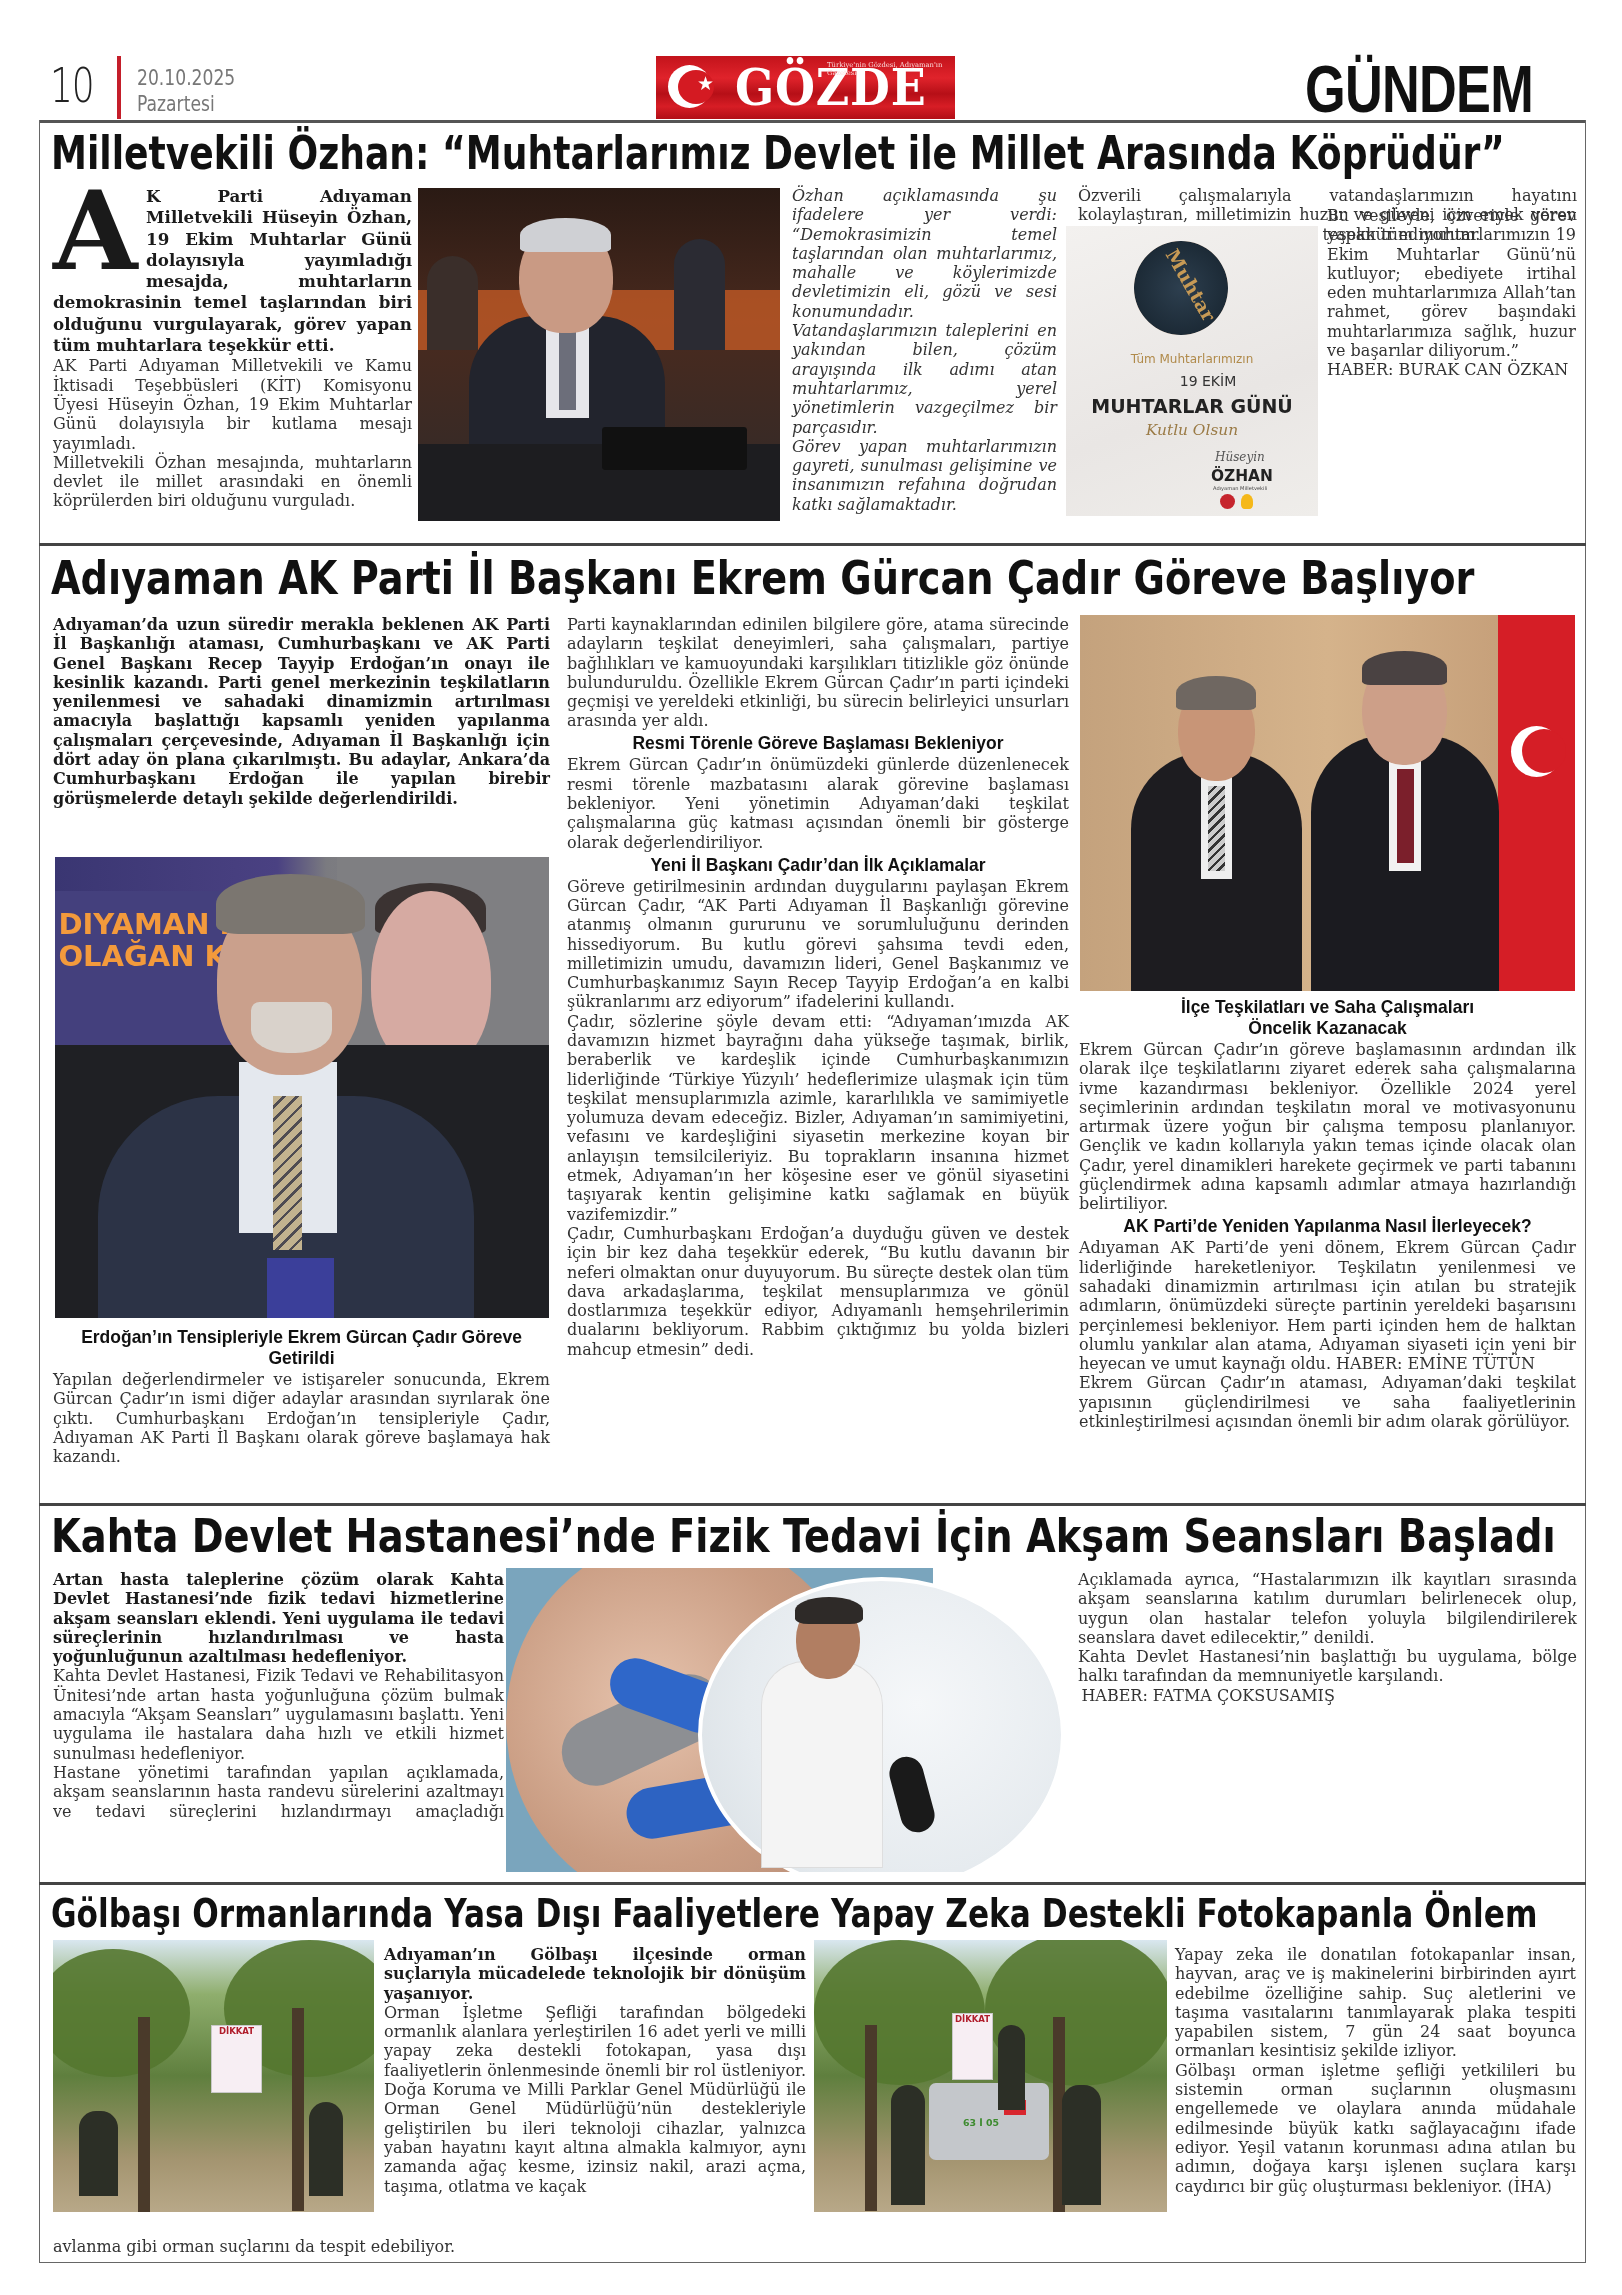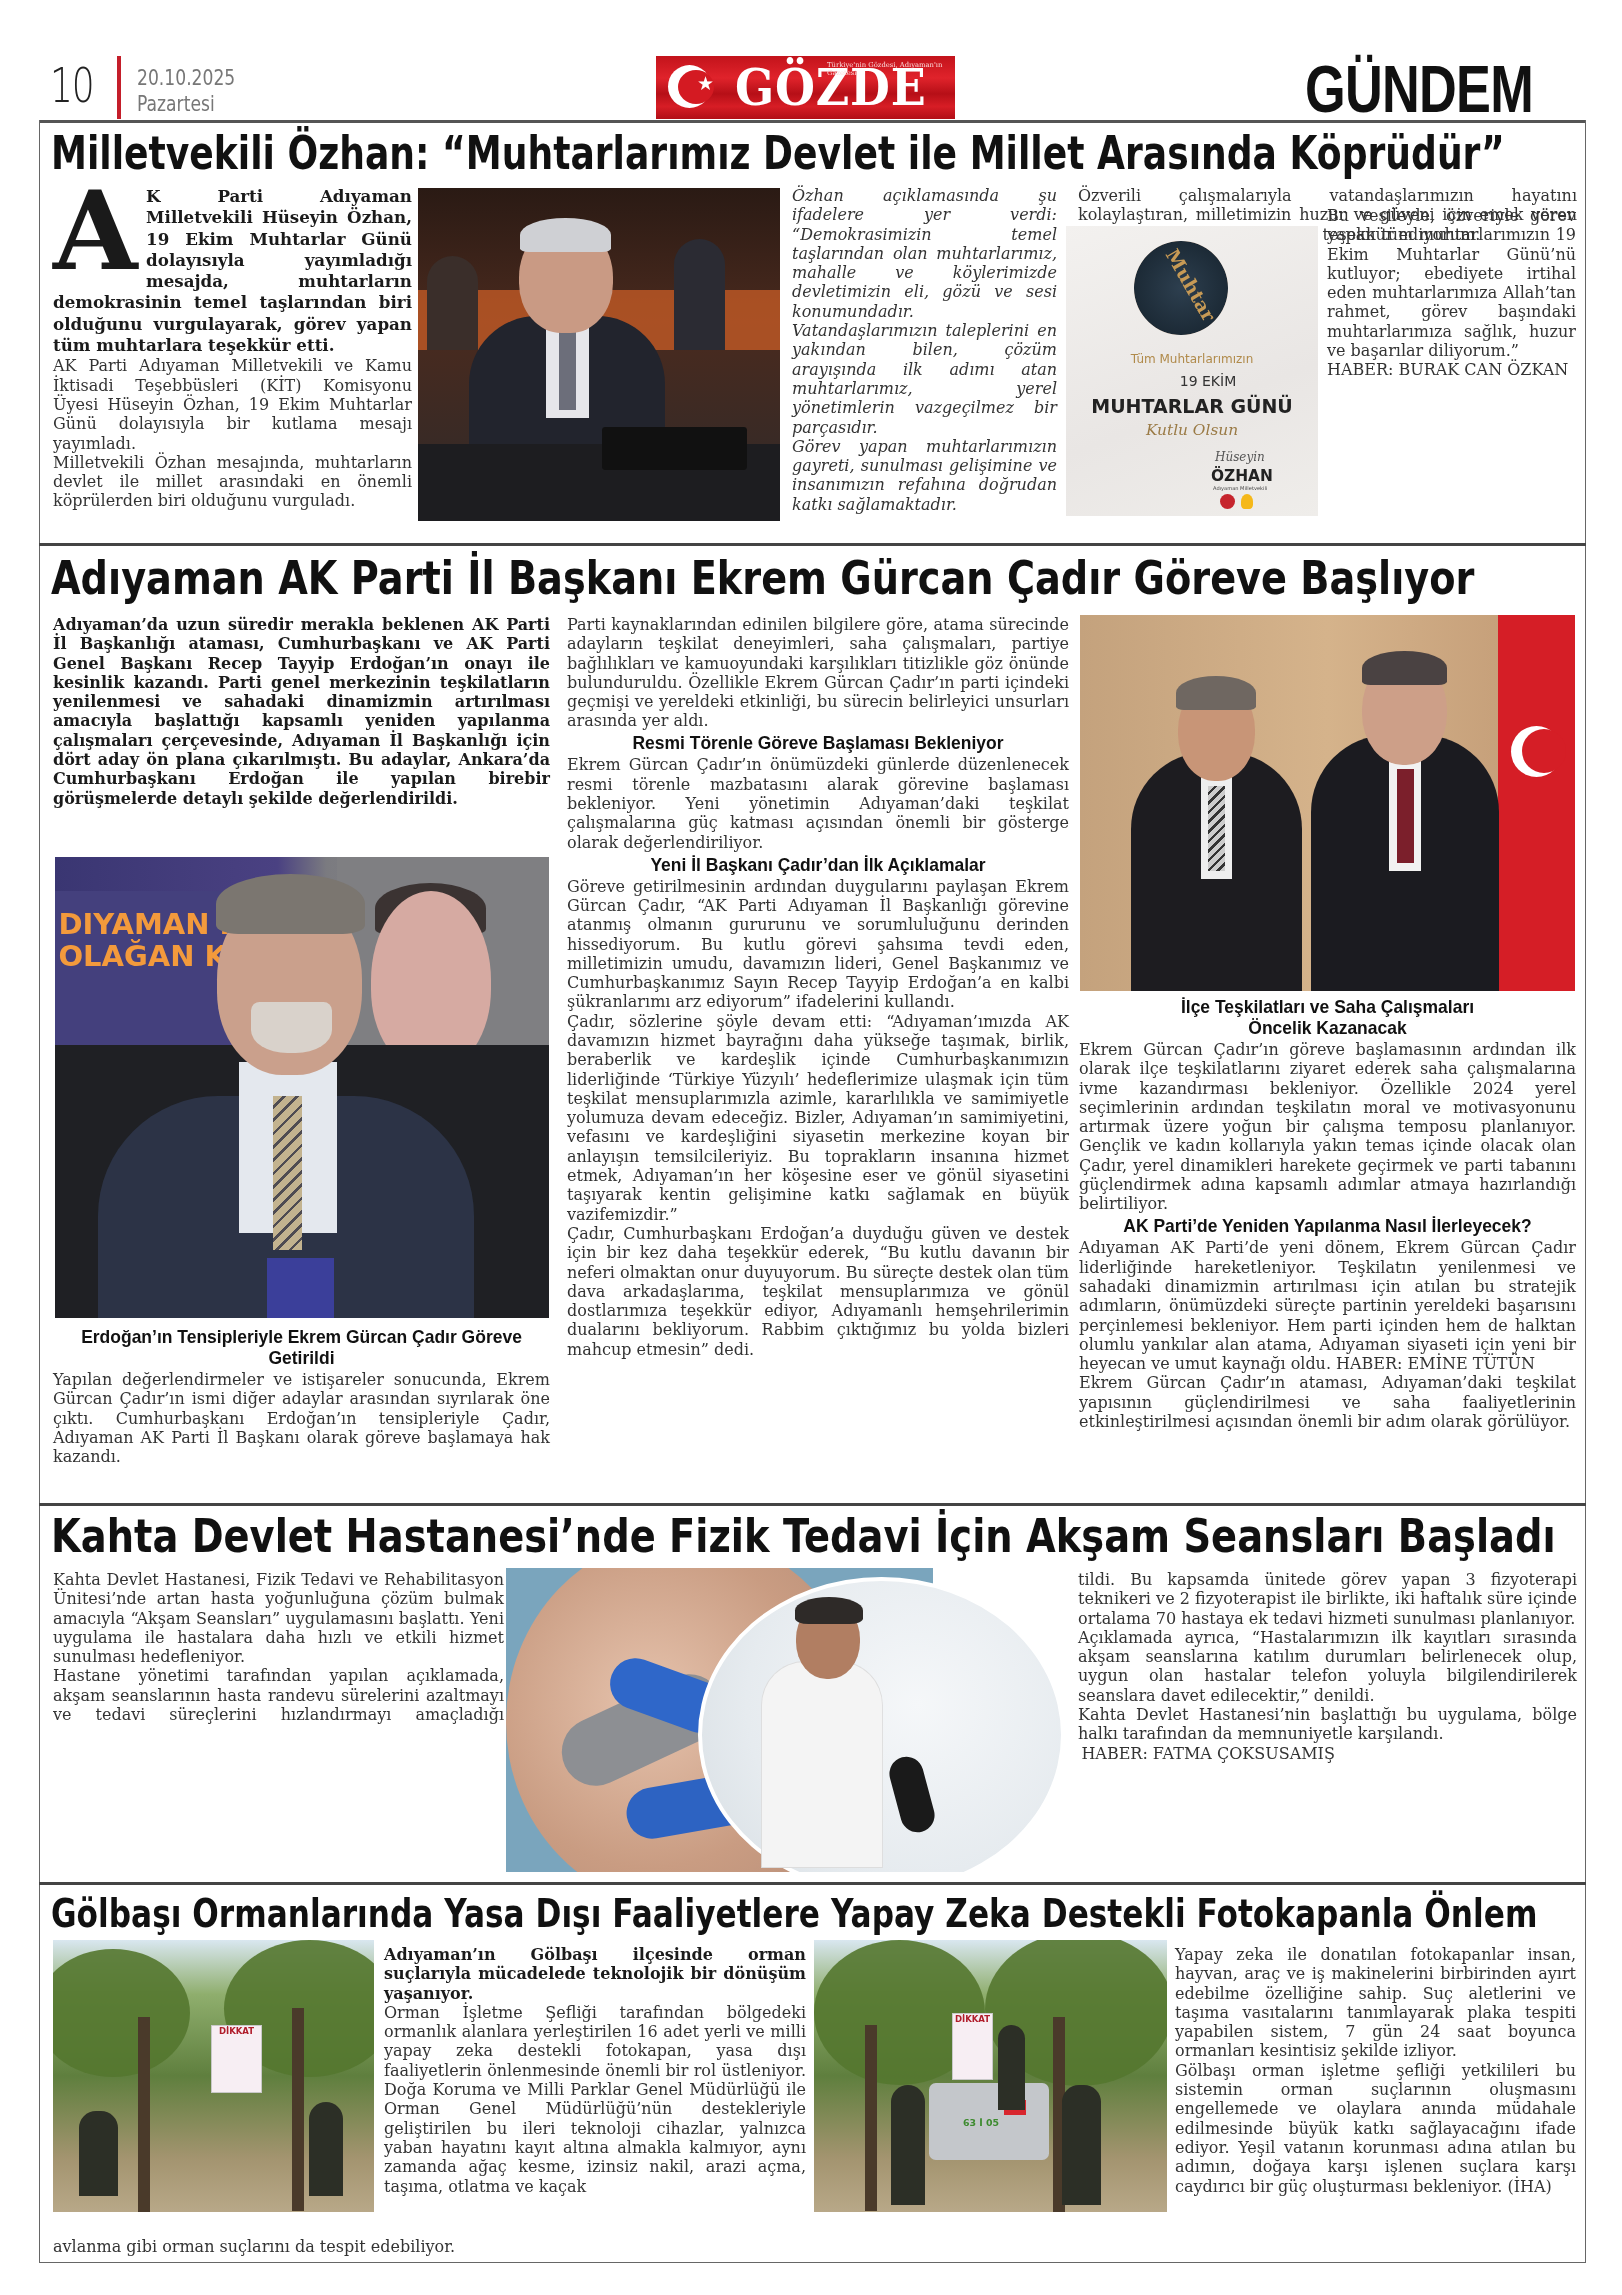--- a/index.html
+++ b/index.html
@@ -259,39 +259,39 @@
   <div class="sub">AK Parti’de Yeniden Yapılanma Nasıl İlerleyecek?</div>
   <p>Adıyaman AK Parti’de yeni dönem, Ekrem Gürcan Çadır liderliğinde hareketleniyor. Teşkilatın yenilenmesi ve sahadaki dinamizmin artırılması için atılan bu stratejik adımların, önümüzdeki süreçte partinin yereldeki başarısını perçinlemesi bekleniyor. Hem parti içinden hem de halktan olumlu yankılar alan atama, Adıyaman siyaseti için yeni bir heyecan ve umut kaynağı oldu. HABER: EMİNE TÜTÜN</p>
   <p>Ekrem Gürcan Çadır’ın ataması, Adıyaman’daki teşkilat yapısının güçlendirilmesi ve saha faaliyetlerinin etkinleştirilmesi açısından önemli bir adım olarak görülüyor.</p>
 </div>
 
 <div class="hr" style="top:1503px;"></div>
 
 <h1 class="headline" style="left:51px; top:1513px; font-size:46px; transform:scaleX(0.835);">Kahta Devlet Hastanesi’nde Fizik Tedavi İçin Akşam Seansları Başladı</h1>
 
 <div class="col" style="left:53px; top:1570px; width:451px;">
+  <p class="lead">Artan hasta taleplerine çözüm olarak Kahta Devlet Hastanesi’nde fizik tedavi hizmetlerine akşam seansları eklendi. Yeni uygulama ile tedavi süreçlerinin hızlandırılması ve hasta yoğunluğunun azaltılması hedefleniyor.</p>
   <p>Kahta Devlet Hastanesi, Fizik Tedavi ve Rehabilitasyon Ünitesi’nde artan hasta yoğunluğuna çözüm bulmak amacıyla “Akşam Seansları” uygulamasını başlattı. Yeni uygulama ile hastalara daha hızlı ve etkili hizmet sunulması hedefleniyor.</p>
   <p style="height:58px; overflow:hidden;">Hastane yönetimi tarafından yapılan açıklamada, akşam seanslarının hasta randevu sürelerini azaltmayı ve tedavi süreçlerini hızlandırmayı amaçladığı belirtildi. Bu kapsamda ünitede görev yapan 3 fizyoterapi teknikeri ve 2 fizyoterapist ile birlikte, iki haftalık süre içinde ortalama 70 hastaya ek tedavi hizmeti sunulması planlanıyor.</p>
 </div>
 
 <div class="photo" id="photo-physio">
   <div class="bluebg"></div>
   <div class="circle1"></div>
   <div class="device"></div>
   <div class="glove"></div>
     <div class="glove2"></div>
   <div class="circle2"></div>
   <div class="coat"></div>
     <div class="dhead"></div>
     <div class="dhair"></div>
   <div class="foot"></div>
 </div>
 
 <div class="col" style="left:1078px; top:1570px; width:499px;">
-  <p>tildi. Bu kapsamda ünitede görev yapan 3 fizyoterapi teknikeri ve 2 fizyoterapist ile birlikte, iki haftalık süre içinde ortalama 70 hastaya ek tedavi hizmeti sunulması planlanıyor.</p>
   <p>Açıklamada ayrıca, “Hastalarımızın ilk kayıtları sırasında akşam seanslarına katılım durumları belirlenecek olup, uygun olan hastalar telefon yoluyla bilgilendirilerek seanslara davet edilecektir,” denildi.</p>
   <p>Kahta Devlet Hastanesi’nin başlattığı bu uygulama, bölge halkı tarafından da memnuniyetle karşılandı.</p>
   <p class="byline" style="padding-left:3.4px;">HABER: FATMA ÇOKSUSAMIŞ</p>
 </div>
 
 <div class="hr" style="top:1882px;"></div>
 
 <h1 class="headline" style="left:51px; top:1894px; font-size:39px; transform:scaleX(0.80);">Gölbaşı Ormanlarında Yasa Dışı Faaliyetlere Yapay Zeka Destekli Fotokapanla Önlem</h1>
 
 <div class="photo forest" id="photo-forest1">

